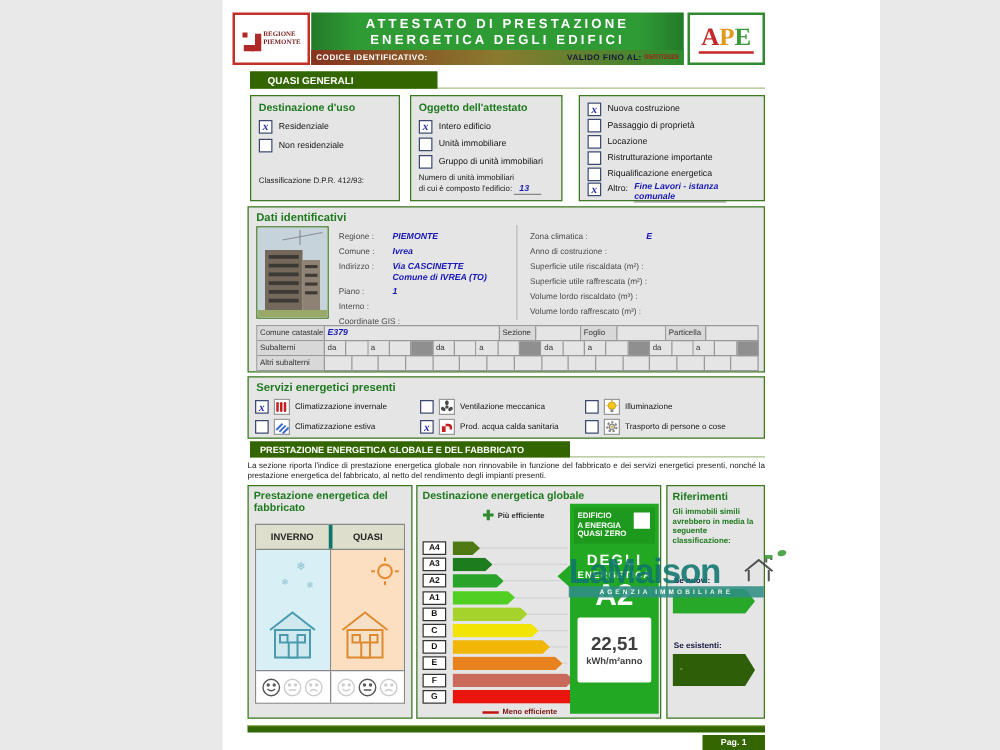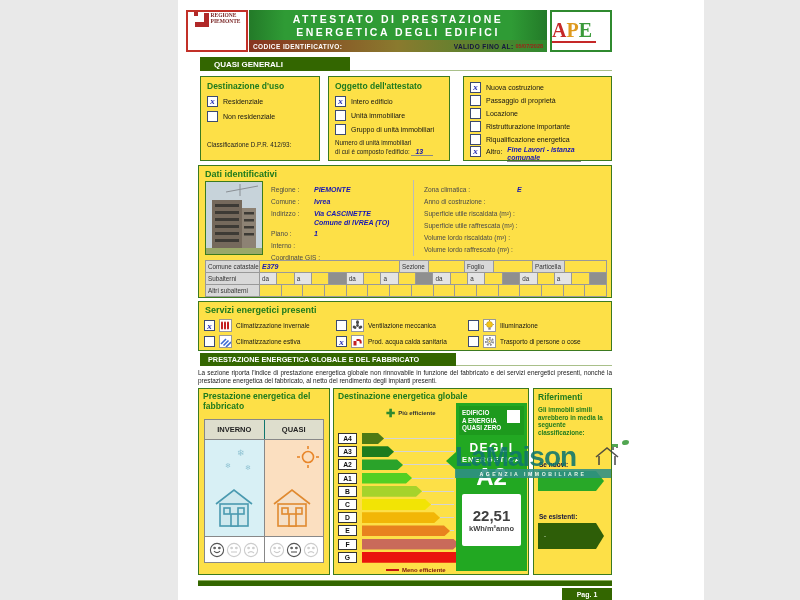--- a/index.html
+++ b/index.html
@@ -2,21 +2,21 @@
 <html><head>
 <meta charset="utf-8">
 <style>
   *{margin:0;padding:0;box-sizing:border-box}
   html,body{width:800px;height:600px}
   body{background:#e9e9e9;font-family:"Liberation Sans",sans-serif;position:relative;overflow:hidden;-webkit-font-smoothing:antialiased}
   .doc{position:absolute;left:178px;top:0;width:526px;height:600px;background:#fff}
   .abs{position:absolute}
 
   
-  .logo-box{position:absolute;top:10px;width:62px;height:42px;background:#fff;display:flex;justify-content:center}
+  .logo-box{position:absolute;top:10px;width:62px;height:42px;background:#fff;display:flex;align-items:center;justify-content:center}
   .region-logo{left:8px;border:2px solid #c23028;gap:3px}
   .region-mark{width:10px;height:10px;background:
      linear-gradient(#b02828,#b02828);background-size:4px 4px;background-repeat:no-repeat;
      box-shadow:6px 0 0 -1px #b02828,0 6px 0 -1px #b02828,6px 6px 0 -1px #b02828;margin-right:4px}
   .region-text{font-family:"Liberation Serif",serif;font-size:5.5px;color:#7a2525;font-weight:bold;line-height:6px}
   .title-box{position:absolute;left:71px;top:10px;width:298px;height:42px;background:linear-gradient(90deg,#237a28,#2f9b35 12%,#2f9b35 88%,#237a28)}
   .title-line{color:#fff;font-weight:bold;font-size:10.5px;letter-spacing:2.5px;text-align:center;line-height:13px}
   .title-lines{padding-top:3px}
   .code-band{position:absolute;left:0;bottom:0;width:100%;height:12px;background:linear-gradient(90deg,#87331f,#8a7a2e 50%,#2f8a2f);display:flex;align-items:center;justify-content:space-between;padding:0 4px}
   .code-label{color:#fff;font-weight:bold;font-size:6.5px;letter-spacing:.4px}
@@ -26,21 +26,21 @@
   .ape-logo{left:372px;border:2px solid #2f8a2f;flex-direction:column}
   .ape-word{font-family:"Liberation Serif",serif;font-weight:bold;font-size:20px;line-height:20px}
   .ape-a{color:#c52828}.ape-p{color:#de9a1e}.ape-e{color:#3a9a3a}
   .ape-underline{width:44px;height:2px;background:#c52828;margin-top:1px}
 
   
   .sec-bar{position:absolute;background:#336600;color:#fff;font-weight:bold;display:flex;align-items:center}
   .under-line{position:absolute;height:1px;background:#a9c08a}
 
   
-  .gbox{position:absolute;border:1px solid #3b7a20;background:#fde047}
+  .gbox{position:absolute;border:1px solid #3b7a20;background:#e5e5e5}
   .gtitle{font-size:8.5px;font-weight:bold;color:#1e7a1e}
 
   .cb{width:11px;height:11px;border:1.5px solid #3c4a70;background:#fff;display:inline-flex;align-items:center;justify-content:center;
       font-family:"Liberation Serif",serif;font-style:italic;font-weight:bold;font-size:9px;color:#2028b0;flex:none}
   .ckline{position:absolute;display:flex;align-items:flex-start;gap:5px;font-size:7px;color:#141414;line-height:11px}
   .blue-val{color:#1515b5;font-weight:bold;font-style:italic;font-size:7px}
   .small-note{font-size:6.3px;color:#222}
 
   
   .field-label{position:absolute;font-size:6.6px;color:#4a4a4a}
@@ -61,21 +61,21 @@
   .svc-icon{width:13px;height:13px;border:1px solid #999;background:#fff;display:flex;align-items:center;justify-content:center;flex:none}
   .svc-label{font-size:6.5px;color:#141414}
 
   
   .para{position:absolute;font-size:6.4px;line-height:8px;color:#1a1a1a;text-align:justify}
 
   
   .season-table{position:absolute;border:1px solid #888}
   .season-head{display:flex;height:20px;background:#dedecd;border-bottom:1px solid #888}
   .season-head div{flex:1;display:flex;align-items:center;justify-content:center;font-size:7.5px;font-weight:bold;color:#222}
-  .season-head div:first-child{border-right:1px solid #0f766e}
+  .season-head div:first-child{border-right:3px solid #0f766e}
   .season-panels{display:flex;height:96px}
   .panel-inverno{flex:1;background:#d8f0f5;border-right:1px solid #888;position:relative}
   .panel-estate{flex:1;background:#fbdfc0;position:relative}
   .smiley-row{display:flex;height:26px;background:#fff;border-top:1px solid #888}
   .smiley-col{flex:1;display:flex;align-items:center;justify-content:center;gap:1px}
   .smiley-col:first-child{border-right:1px solid #888}
   .flake{position:absolute;color:#8fc2d2;font-size:9px}
 
   
   .e-row{position:absolute;left:4px;height:11px;display:flex;align-items:center;width:118px}

